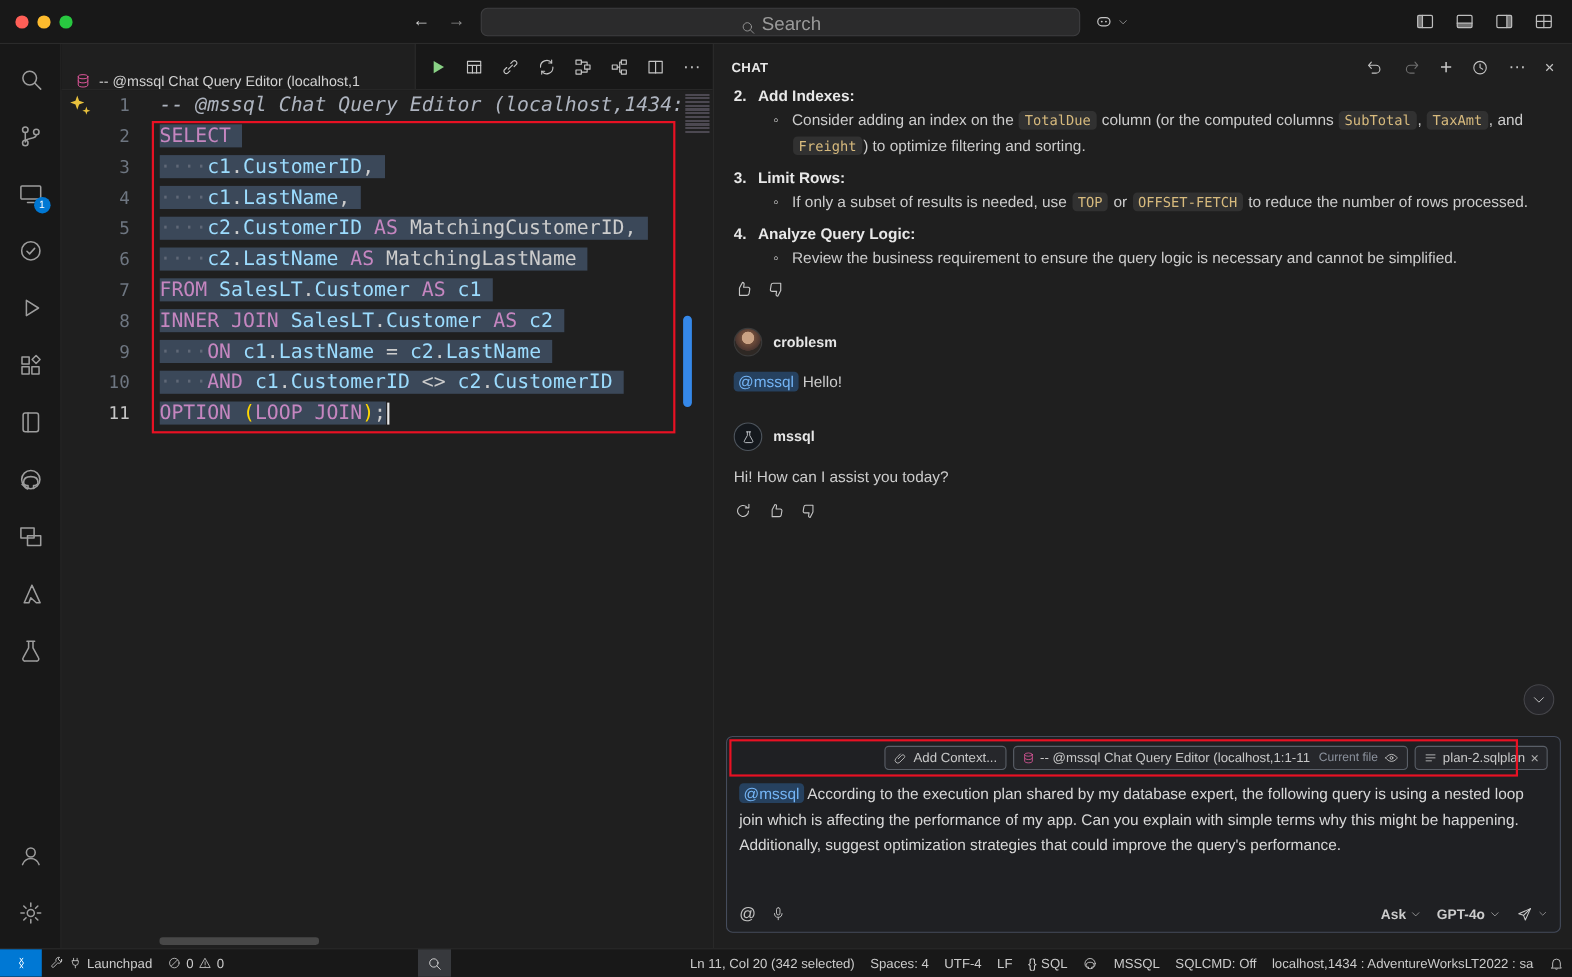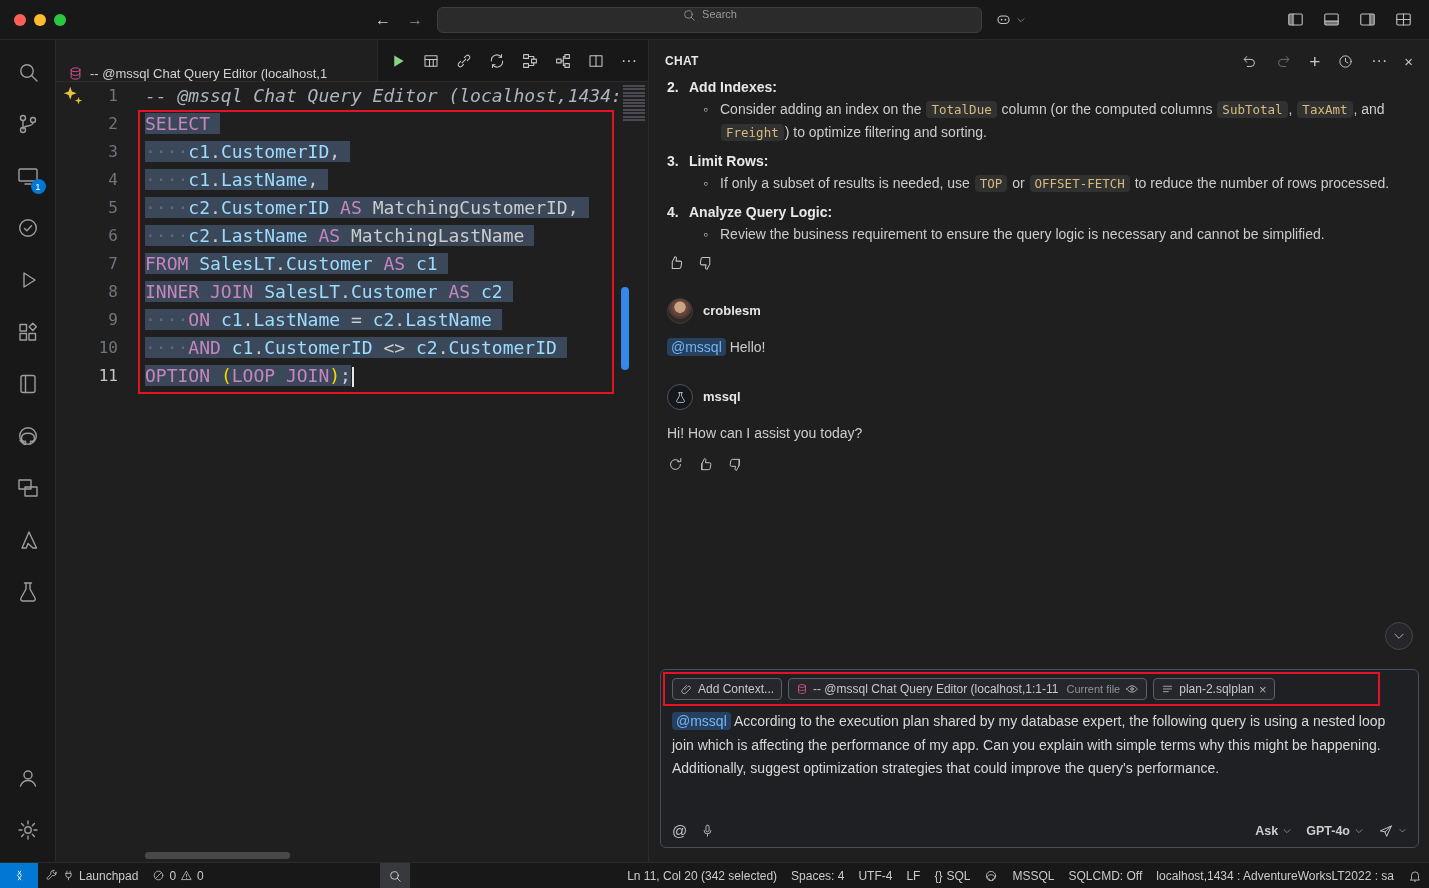--- a/index.html
+++ b/index.html
@@ -9,21 +9,21 @@
   svg.ico{fill:none;stroke:currentColor;stroke-width:1.4;stroke-linecap:round;stroke-linejoin:round;display:block;}
 
   
   .titlebar{flex:0 0 40px;background:#181818;border-bottom:1px solid #2b2b2b;display:flex;align-items:center;position:relative;}
   .traffic{display:flex;gap:8px;padding-left:14px;width:120px;}
   .tl{width:12px;height:12px;border-radius:50%;}
   .tl.red{background:#ff5f57}.tl.yellow{background:#febc2e}.tl.green{background:#28c840}
   .nav-arrows{display:flex;gap:16px;margin-left:255px;font-size:16px;color:#cfcfcf;}
   .nav-arrows .fwd{color:#8a8a8a;}
   .command-center{margin-left:14px;width:545px;height:26px;background:#2b2b2c;border:1px solid #3e3e40;border-radius:6px;
-    display:flex;align-items:flex-start;justify-content:center;gap:6px;color:#9a9a9a;font-size:11px;}
+    display:flex;align-items:flex-end;justify-content:center;gap:6px;color:#9a9a9a;font-size:17px;}
   .copilot-badge{margin-left:12px;display:flex;align-items:center;gap:3px;color:#c5c5c5;}
   .layout-icons{margin-left:auto;display:flex;gap:17px;padding-right:16px;color:#bdbdbd;}
 
   
   .main{flex:1;display:flex;min-height:0;}
   .activitybar{width:56px;background:#181818;border-right:1px solid #2b2b2b;display:flex;flex-direction:column;align-items:center;padding:6px 0 6px;}
   .ab-icon{width:48px;height:52px;display:flex;align-items:center;justify-content:center;color:#9d9d9d;position:relative;}
   .ab-badge{position:absolute;right:6px;bottom:8px;min-width:15px;height:15px;border-radius:8px;background:#0078d4;color:#fff;
     font-size:9.5px;display:flex;align-items:center;justify-content:center;padding:0 3px;}
   .ab-spacer{margin-top:auto;}
@@ -83,21 +83,21 @@
   .avatar.bot{background:#14181d;border:1px solid #4d545c;display:flex;align-items:center;justify-content:center;color:#d9dde2;}
   .msg-name{font-weight:700;font-size:13px;color:#e6e6e6;}
   .msg-body{margin-top:12px;}
   .attach-chip{display:inline-flex;align-items:center;gap:6px;height:24px;padding:0 8px;border:1px solid #4b4b4b;border-radius:4px;
     font-size:12.5px;color:#cfcfcf;margin-top:12px;background:#222;}
   .bot-toolbar{display:flex;gap:13px;margin-top:12px;color:#c5c5c5;}
   .scroll-btn{position:absolute;top:582px;right:16px;width:28px;height:28px;border-radius:50%;background:#26262a;border:1px solid #45454a;
     display:flex;align-items:center;justify-content:center;color:#cfcfcf;z-index:8;}
   .chat-input{position:absolute;left:12px;top:630px;width:757px;height:177px;border:1px solid #46506100;outline:1px solid #454c5c;border-radius:5px;
     background:#1f2023;padding:7px 10px;z-index:5;}
-  .ctx-row{display:flex;gap:6px;align-items:center;}
+  .ctx-row{display:flex;gap:6px;align-items:center;justify-content:flex-end;}
   .chip{display:inline-flex;align-items:center;gap:5px;height:22px;padding:0 7px;border:1px solid #5a5f68;border-radius:4px;
     font-size:12px;color:#c8c8c8;background:#26272b;white-space:nowrap;}
   .chip-suffix{color:#8b919c;font-size:11px;margin-left:3px;}
   .anno-input{left:14px;top:632px;width:717px;height:34px;}
   .input-text{margin-top:10px;font-size:14px;line-height:23.5px;color:#d8d8d8;}
   .input-bottom{position:absolute;left:10px;right:10px;bottom:7px;display:flex;align-items:center;gap:13px;color:#c2c2c2;font-size:12.5px;}
   .at-glyph{font-size:15px;color:#c2c2c2;}
   .right-ctl{margin-left:auto;display:flex;align-items:center;gap:14px;}
   .dropdown{display:flex;align-items:center;gap:4px;color:#cccccc;font-weight:bold;}
 

